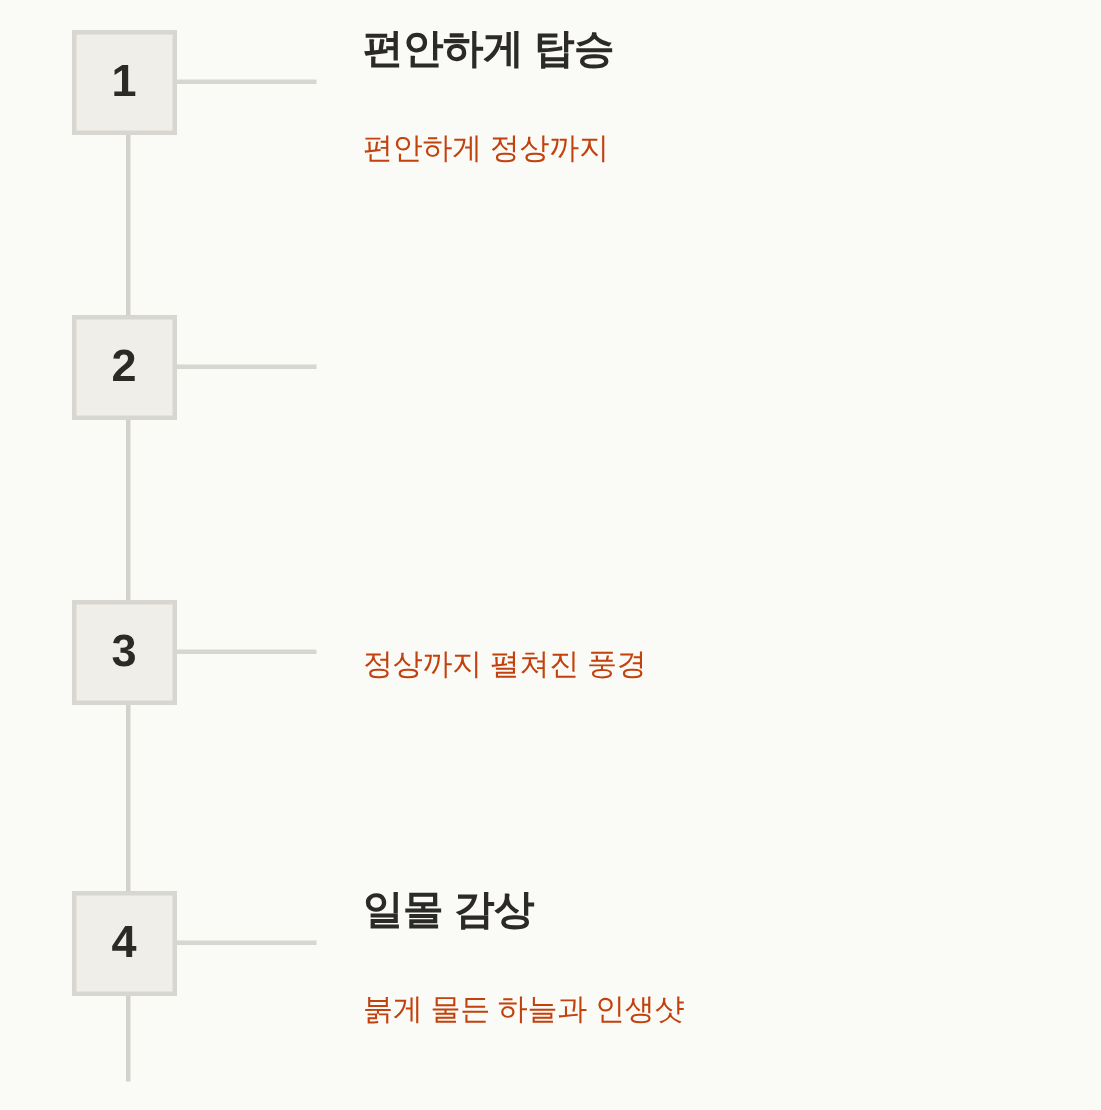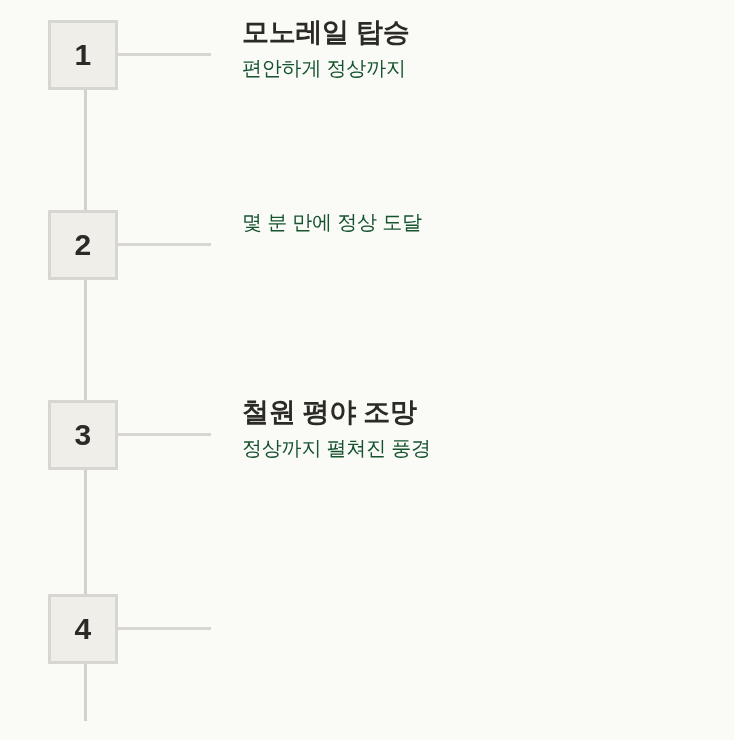--- a/index.html
+++ b/index.html
@@ -80,24 +80,24 @@
   .step-title {
     font-size: 27px;
     font-weight: bold;
     color: #2B2A26;
     line-height: 1.35;
     letter-spacing: -0.3px;
     white-space: nowrap;
   }
 
   .step-desc {
-    margin-top: 4px;
+    margin-top: 35px;
     font-size: 20px;
     font-weight: normal;
-    color: #14532d;
+    color: #c2410c;
     line-height: 1.4;
     letter-spacing: -0.2px;
     white-space: nowrap;
   }
 </style>
 </head>
 <body>
 
 <div id="timeline">
 
@@ -105,46 +105,48 @@
   <div class="spine" style="top:275px;height:128px;"></div>
   <div class="spine" style="top:465px;height:132px;"></div>
   <div class="spine" style="top:659px;height:62px;"></div>
 
   <div class="step" style="top:20px;">
     <div class="badge">
       <span class="badge-num">1</span>
     </div>
     <div class="connector"></div>
     <div class="step-text">
-      <div class="step-title">모노레일 탑승</div>
+      <div class="step-title">편안하게 탑승</div>
       <div class="step-desc">편안하게 정상까지</div>
     </div>
   </div>
 
   <div class="step" style="top:210px;">
     <div class="badge">
       <span class="badge-num">2</span>
     </div>
     <div class="connector"></div>
     <div class="step-text">
-      <div class="step-desc">몇 분 만에 정상 도달</div>
     </div>
   </div>
 
   <div class="step" style="top:400px;">
     <div class="badge">
       <span class="badge-num">3</span>
     </div>
     <div class="connector"></div>
     <div class="step-text">
-      <div class="step-title">철원 평야 조망</div>
       <div class="step-desc">정상까지 펼쳐진 풍경</div>
     </div>
   </div>
 
   <div class="step" style="top:594px;">
     <div class="badge">
       <span class="badge-num">4</span>
     </div>
     <div class="connector"></div>
+    <div class="step-text">
+      <div class="step-title">일몰 감상</div>
+      <div class="step-desc">붉게 물든 하늘과 인생샷</div>
+    </div>
   </div>
 
 </div>
 
 </body></html>

